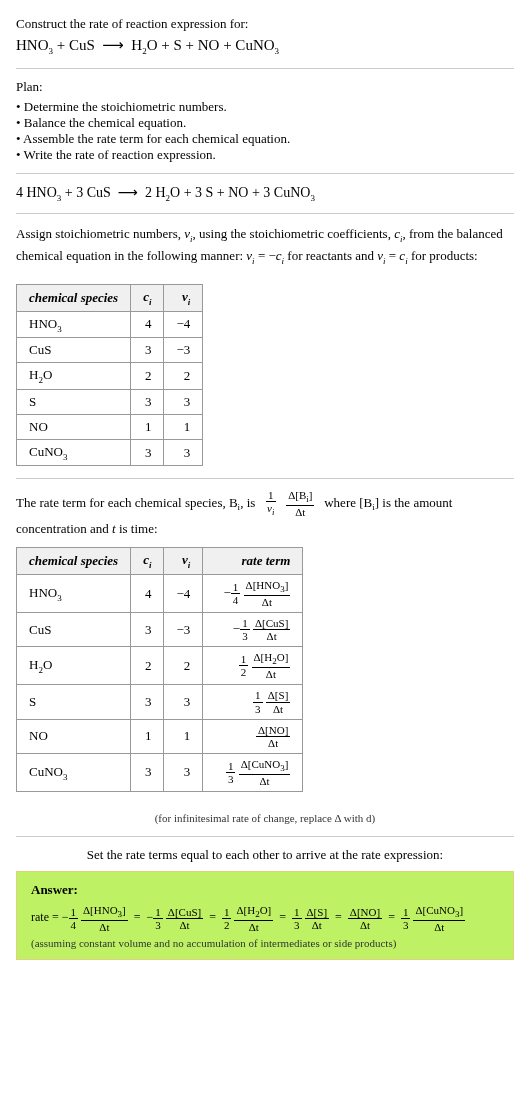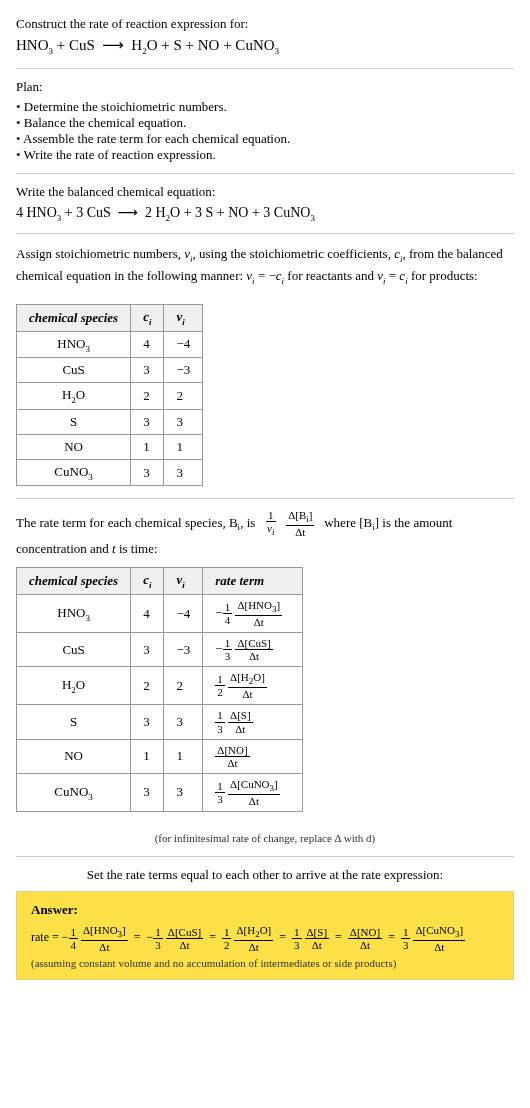--- a/index.html
+++ b/index.html
@@ -37,35 +37,35 @@
     .balanced-formula { font-size: 14px; }
     .assign-text { font-size: 13px; margin-bottom: 16px; line-height: 1.5; }
     table {
       border-collapse: collapse;
       margin: 8px 0;
       font-size: 13px;
     }
     table th, table td {
       border: 1px solid #999;
       padding: 4px 12px;
-      text-align: left;
+      text-align: right;
     }
     table th {
       background: #f0f0f0;
       font-style: italic;
     }
     table td:first-child {
-      text-align: center;
+      text-align: left;
     }
     table th:first-child {
       text-align: left;
     }
     .rate-term-text { font-size: 13px; margin: 8px 0; line-height: 1.6; }
     .answer-box {
-      background: #fde047;
+      background: #bef264;
       border: 1px solid #e0d080;
       padding: 10px 14px;
       margin-top: 8px;
       font-size: 12px;
     }
     .answer-label {
       font-size: 13px;
       font-weight: bold;
       margin-bottom: 6px;
     }
@@ -118,21 +118,20 @@
   <div class="plan-title">Plan:</div>
   <div class="plan-item">• Determine the stoichiometric numbers.</div>
   <div class="plan-item">• Balance the chemical equation.</div>
   <div class="plan-item">• Assemble the rate term for each chemical equation.</div>
   <div class="plan-item">• Write the rate of reaction expression.</div>
 </div>
 
 <hr class="divider">
 
 <div class="section balanced-section">
-  <div class="balanced-title">Write the balanced chemical equation:</div>
   <div class="balanced-formula">
     4 HNO<sub>3</sub> + 3 CuS &nbsp;⟶&nbsp; 2 H<sub>2</sub>O + 3 S + NO + 3 CuNO<sub>3</sub>
   </div>
 </div>
 
 <hr class="divider">
 
 <div class="section">
   <div class="assign-text">
     Assign stoichiometric numbers, <i>ν<sub>i</sub></i>, using the stoichiometric coefficients, <i>c<sub>i</sub></i>, from the balanced chemical equation in the following manner: <i>ν<sub>i</sub></i> = −<i>c<sub>i</sub></i> for reactants and <i>ν<sub>i</sub></i> = <i>c<sub>i</sub></i> for products:

